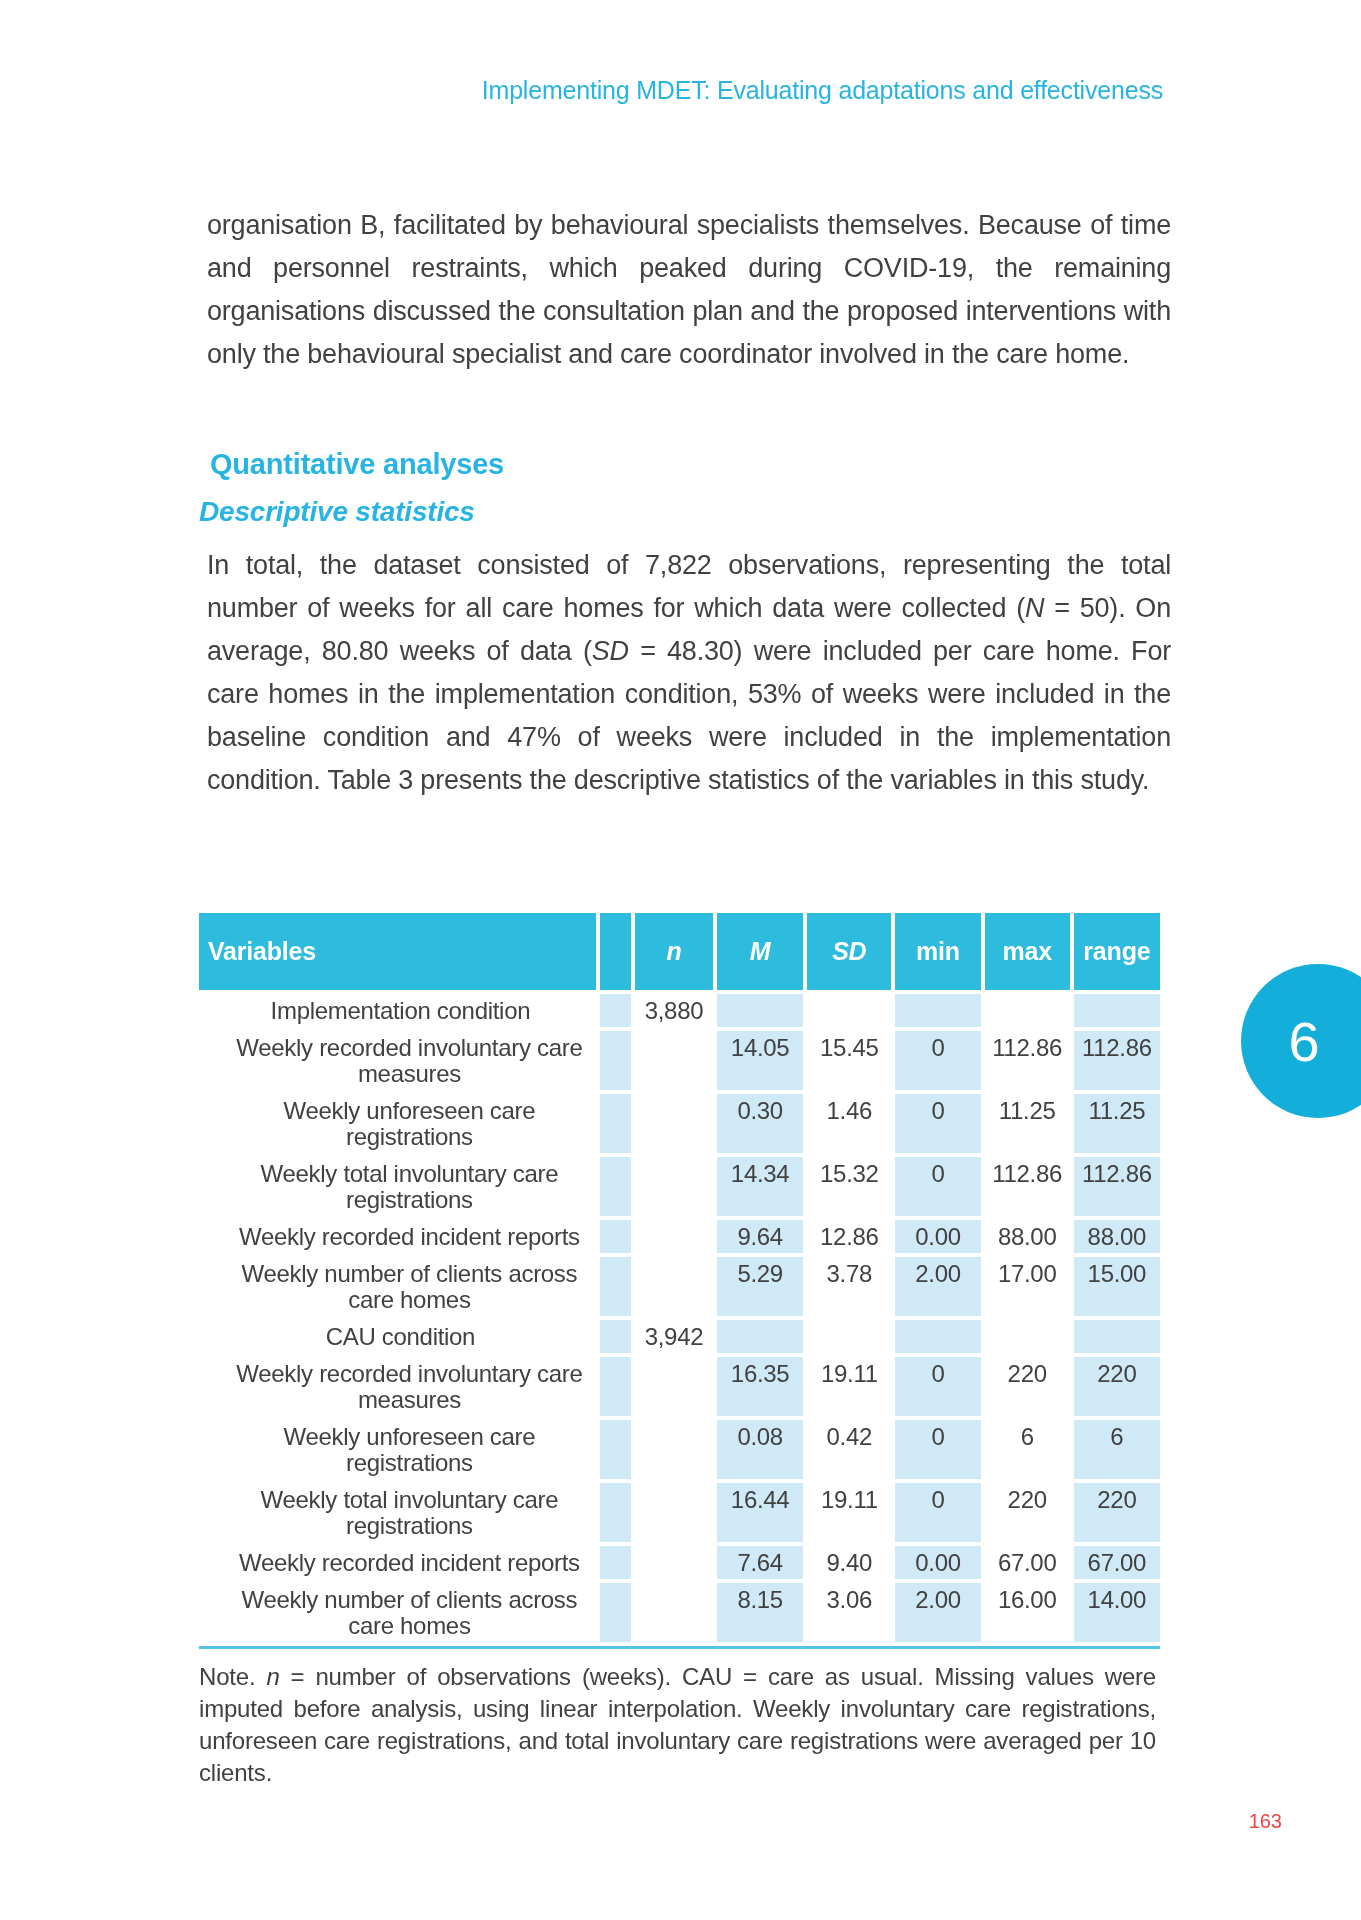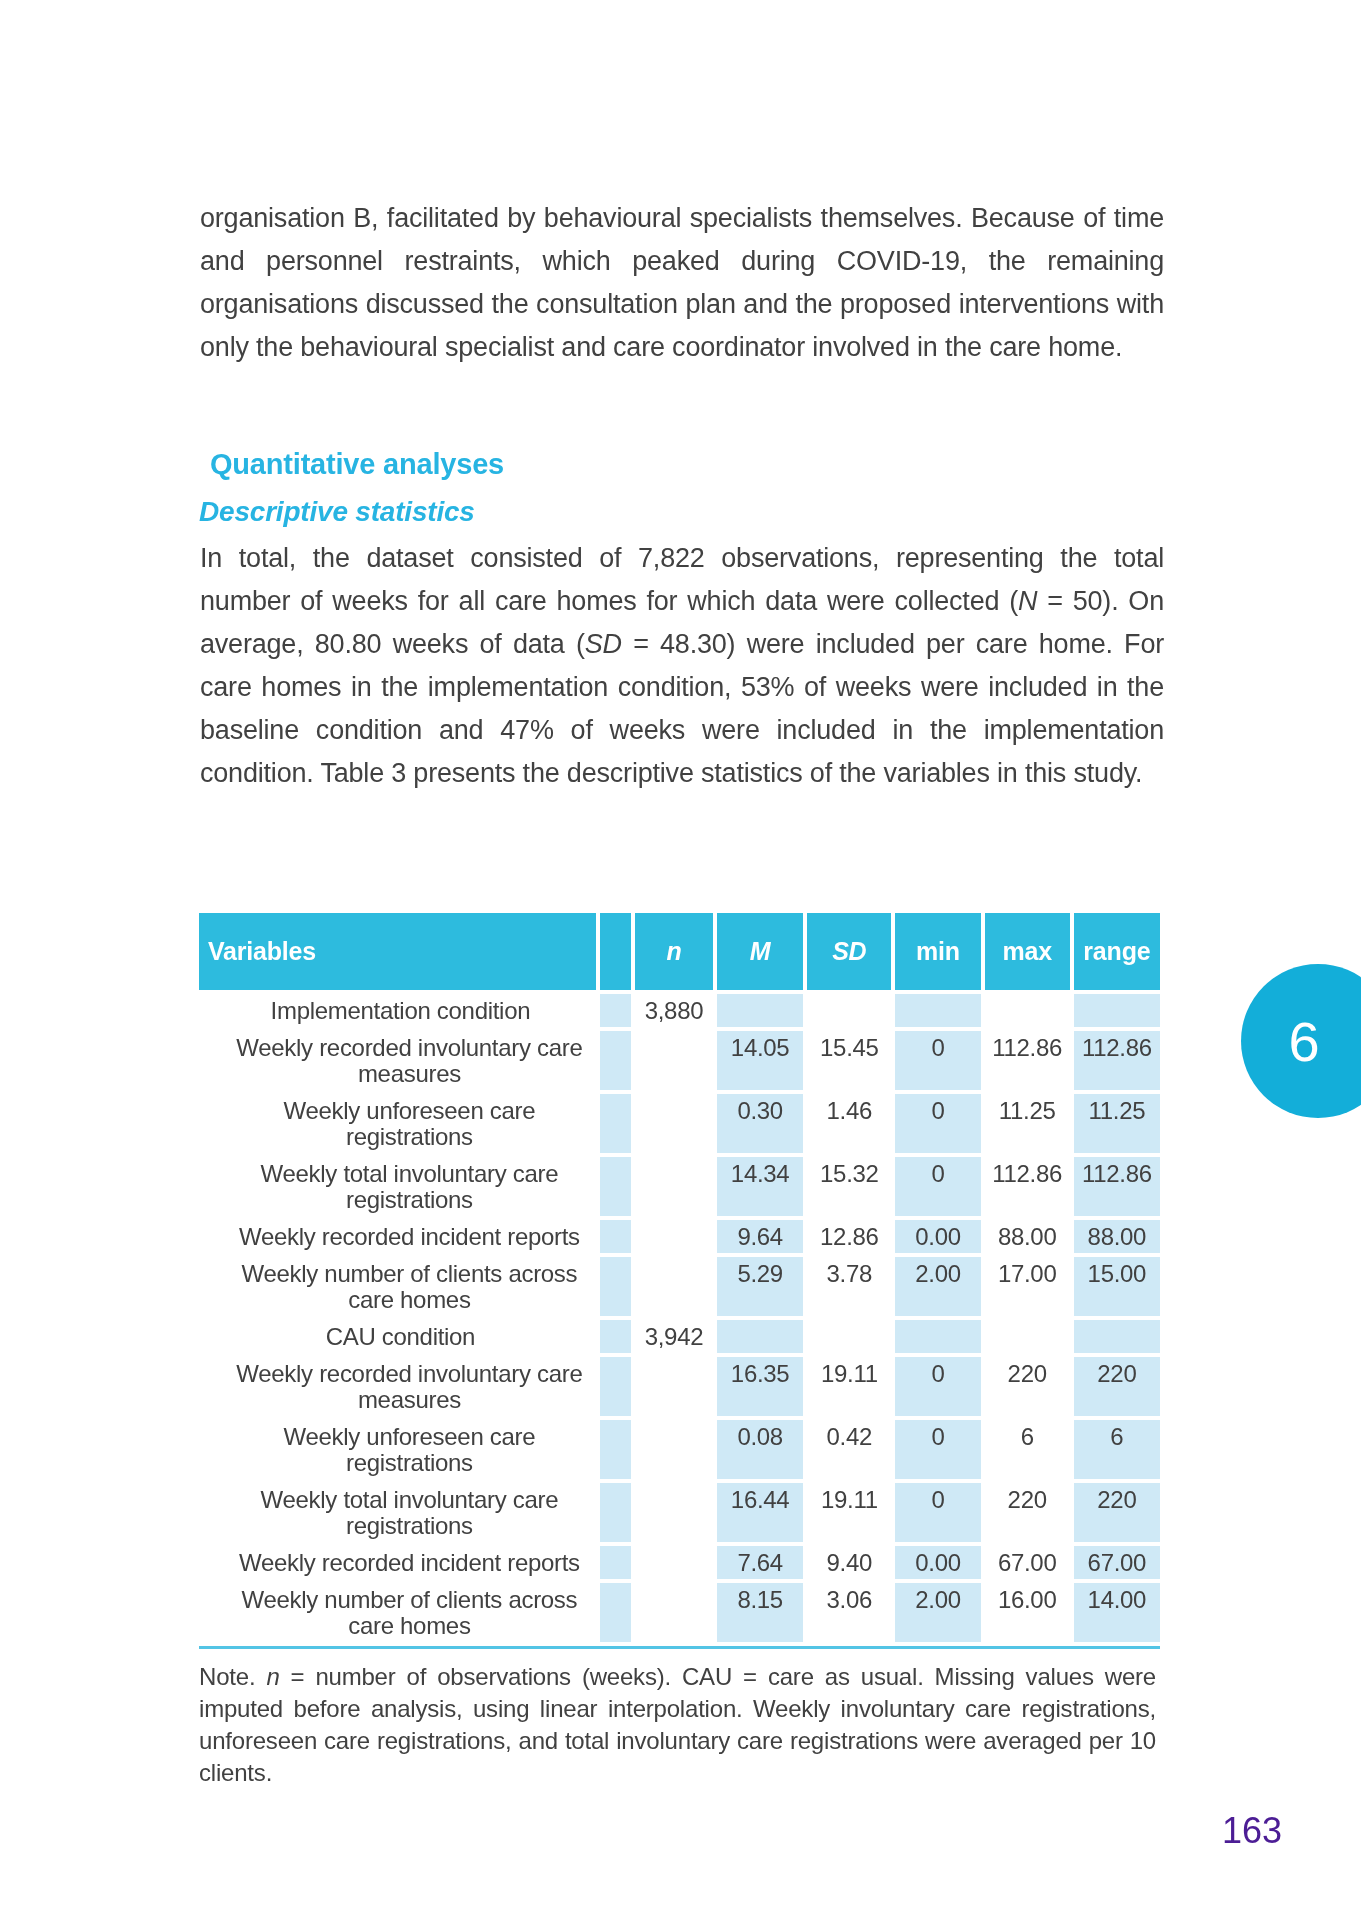--- a/index.html
+++ b/index.html
@@ -5,21 +5,21 @@
   html,body{margin:0;padding:0;background:#ffffff;}
   .page{
     position:relative;width:1361px;height:1920px;background:#ffffff;
     overflow:hidden;font-family:"Liberation Sans",sans-serif;color:#414141;
   }
   .running-head{
     position:absolute;top:76px;right:198px;font-size:25px;letter-spacing:-0.2px;
     color:#27b4e2;
   }
   .body-para{
-    position:absolute;left:199px;width:964px;margin:1px;
+    position:absolute;left:199px;width:964px;margin:8px;
     font-size:27px;line-height:43px;letter-spacing:-0.2px;
     text-align:justify;color:#414141;
   }
   .para1{top:196px;}
   .para2{top:536px;}
   .section-heading{
     position:absolute;left:210px;top:448px;margin:0;
     font-size:29px;font-weight:bold;color:#27b4e2;letter-spacing:-0.2px;
   }
   .subsection-heading{
@@ -70,28 +70,29 @@
     position:absolute;left:1241px;top:964px;width:154px;height:154px;
     border-radius:50%;background:#13aed9;
     display:flex;align-items:center;justify-content:center;
     padding-right:0;box-sizing:border-box;
   }
   .chapter-tab span{
     color:#ffffff;font-size:56px;font-weight:500;
     transform:translateX(-14px);
   }
   .page-number{
-    position:absolute;top:1810px;right:79px;font-size:36px;color:#4c1d95;
+    position:absolute;top:1810px;right:79px;font-size:20px;color:#ef4444;
   }
 </style>
 </head>
 <body>
 
 <div class="page">
 
+  <div class="running-head">Implementing MDET: Evaluating adaptations and effectiveness</div>
 
   <p class="body-para para1">organisation B, facilitated by behavioural specialists themselves. Because of time and personnel restraints, which peaked during COVID-19, the remaining organisations discussed the consultation plan and the proposed interventions with only the behavioural specialist and care coordinator involved in the care home.</p>
 
   <h2 class="section-heading">Quantitative analyses</h2>
   <h3 class="subsection-heading">Descriptive statistics</h3>
 
   <p class="body-para para2"><span>In total, the dataset consisted of 7,822 observations, representing the total number of weeks for all care homes for which data were collected (</span><i>N</i><span> = 50). On average, 80.80 weeks of data (</span><i>SD</i><span> = 48.30) were included per care home. For care homes in the implementation condition, 53% of weeks were included in the baseline condition and 47% of weeks were included in the implementation condition. Table 3 presents the descriptive statistics of the variables in this study.</span></p>
 
 
   <div class="table-wrap">

